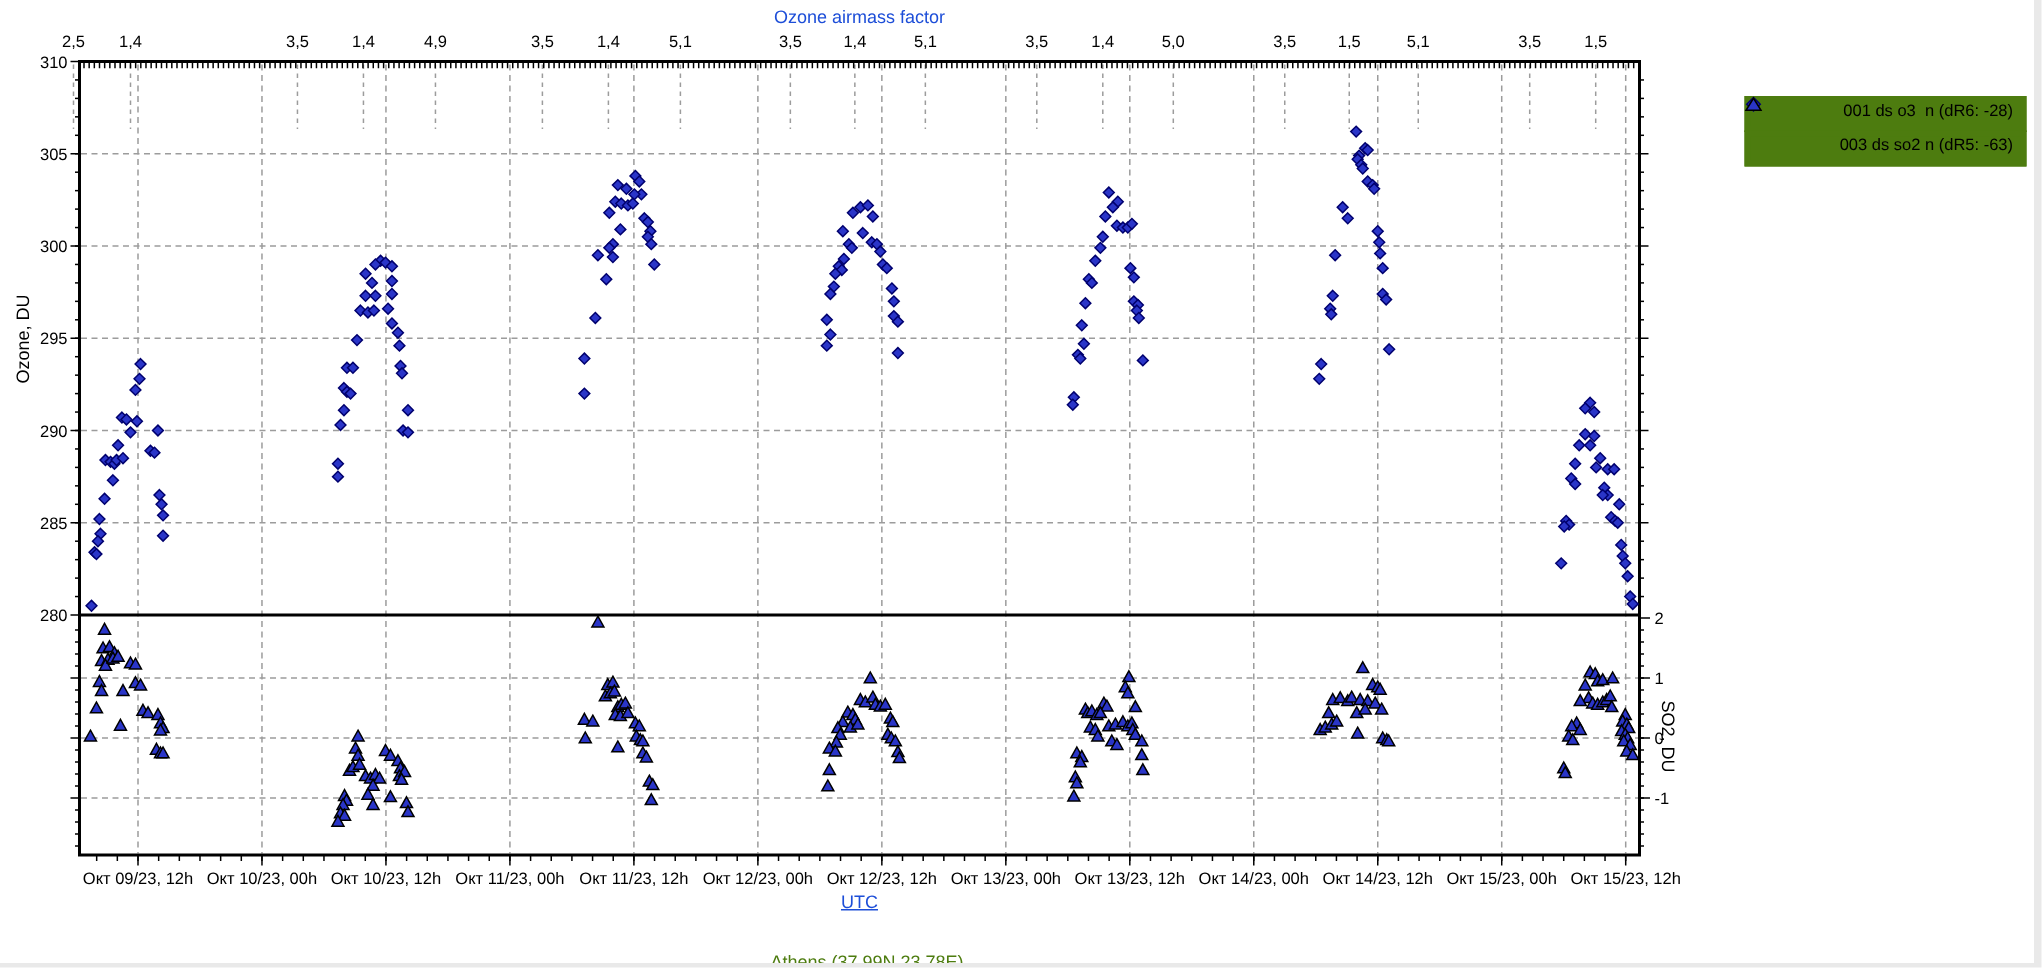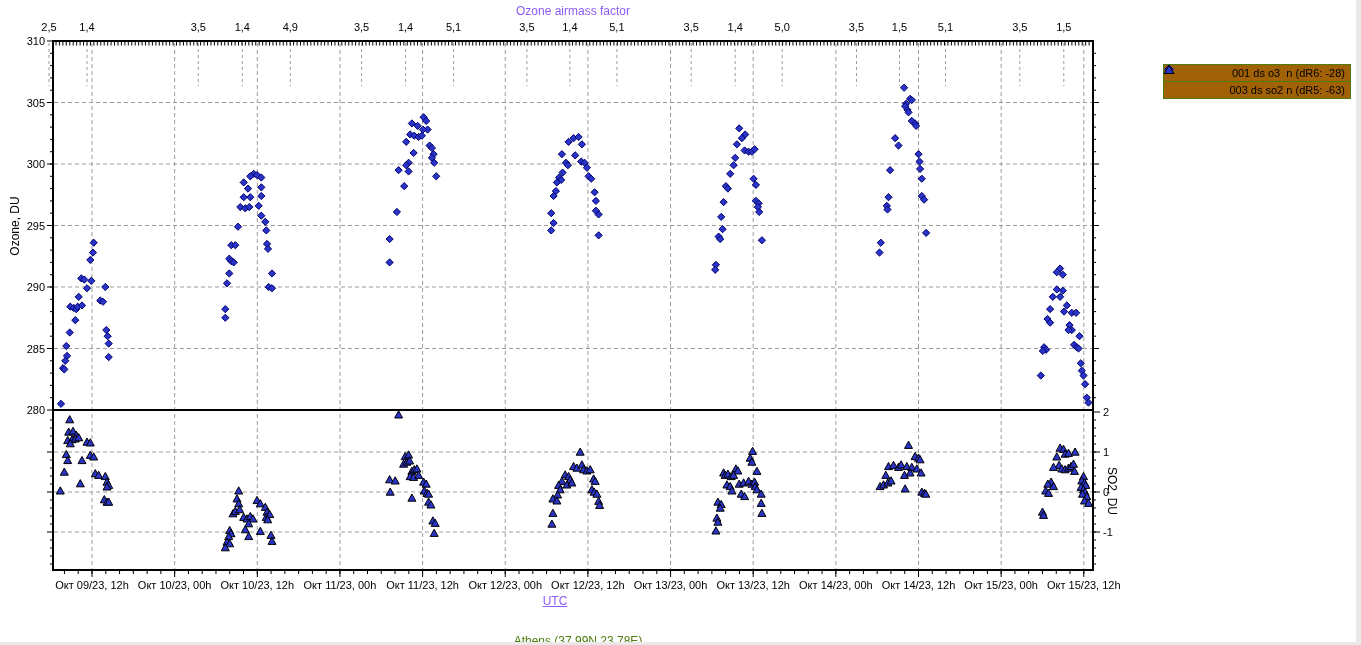--- a/index.html
+++ b/index.html
@@ -1,25 +1,25 @@
 <!DOCTYPE html>
 <html><head>
 <meta charset="utf-8">
 <style>
   html,body{margin:0;padding:0;}
   body{width:1361px;height:645px;background:#e9e9e9;font-family:"Liberation Sans",sans-serif;position:relative;}
   .canvas{position:absolute;left:0;top:0;width:1356px;height:642px;background:#ffffff;overflow:hidden;}
   svg{position:absolute;left:0;top:0;}
-  .txt{position:absolute;font-size:12px;color:#8b5cf6;line-height:14px;}
+  .txt{position:absolute;font-size:12px;color:#1d4ed8;line-height:14px;}
   .center{text-align:center;}
   .vlabel{position:absolute;font-size:12px;color:#000;white-space:nowrap;transform:translate(-50%,-50%) rotate(-90deg);}
   .vlabel.cw{transform:translate(-50%,-50%) rotate(90deg);}
   #chart-subtitle{color:#1591a5;}
   .legend{position:absolute;left:1163px;top:64px;width:188px;}
-  .legend-row{height:16px;border:1px solid #4d7c0f;background:#a16207;display:flex;align-items:center;font-size:11px;}
+  .legend-row{height:16px;border:4px solid #4d7c0f;background:#4d7c0f;display:flex;align-items:flex-start;font-size:11px;}
   .legend-row + .legend-row{margin-top:-1px;}
   .legend-marker{width:58px;display:flex;justify-content:center;align-items:center;}
   .legend-text{flex:1;text-align:right;padding-right:5px;white-space:pre;}
 </style>
 </head>
 <body>
 
 <div class="canvas">
 
   <svg id="chart-svg" width="1361" height="645">
@@ -999,21 +999,21 @@
       <path d="M1042.5000000000002 508 L1046.5000000000002 515.2 L1038.5000000000002 515.2 Z" fill="#2a35c8" stroke="#000" stroke-width="1"></path>
       <path d="M1043.5000000000002 511.20000000000005 L1047.5000000000002 518.4000000000001 L1039.5000000000002 518.4000000000001 Z" fill="#2a35c8" stroke="#000" stroke-width="1"></path>
     </svg>
 
   <div class="txt center" id="title-top" style="left:498px;top:4px;width:150px;">Ozone airmass factor</div>
 
   <div class="vlabel" style="left:15px;top:226px;">Ozone, DU</div>
 
   <div class="vlabel cw" style="left:1112px;top:491px;">SO2, DU</div>
 
-  <div class="txt center" style="left:525px;top:594px;width:60px;text-decoration:underline;">UTC</div>
+  <div class="txt center" style="left:543px;top:594px;width:60px;text-decoration:underline;">UTC</div>
 
   <div class="txt center" id="chart-subtitle" style="left: 468px; top: 634px; width: 220px; color: #4d7c0f;">Athens (37,99N,23,78E)</div>
 
   <div class="legend">
     <div class="legend-row">
       <span class="legend-marker">
         <svg width="12" height="11">
             <path d="M6 1 L10.5 5.5 L6 10 L1.5 5.5 Z" fill="#2a35c8" stroke="#00006e" stroke-width="1"></path>
           </svg>
       </span>

